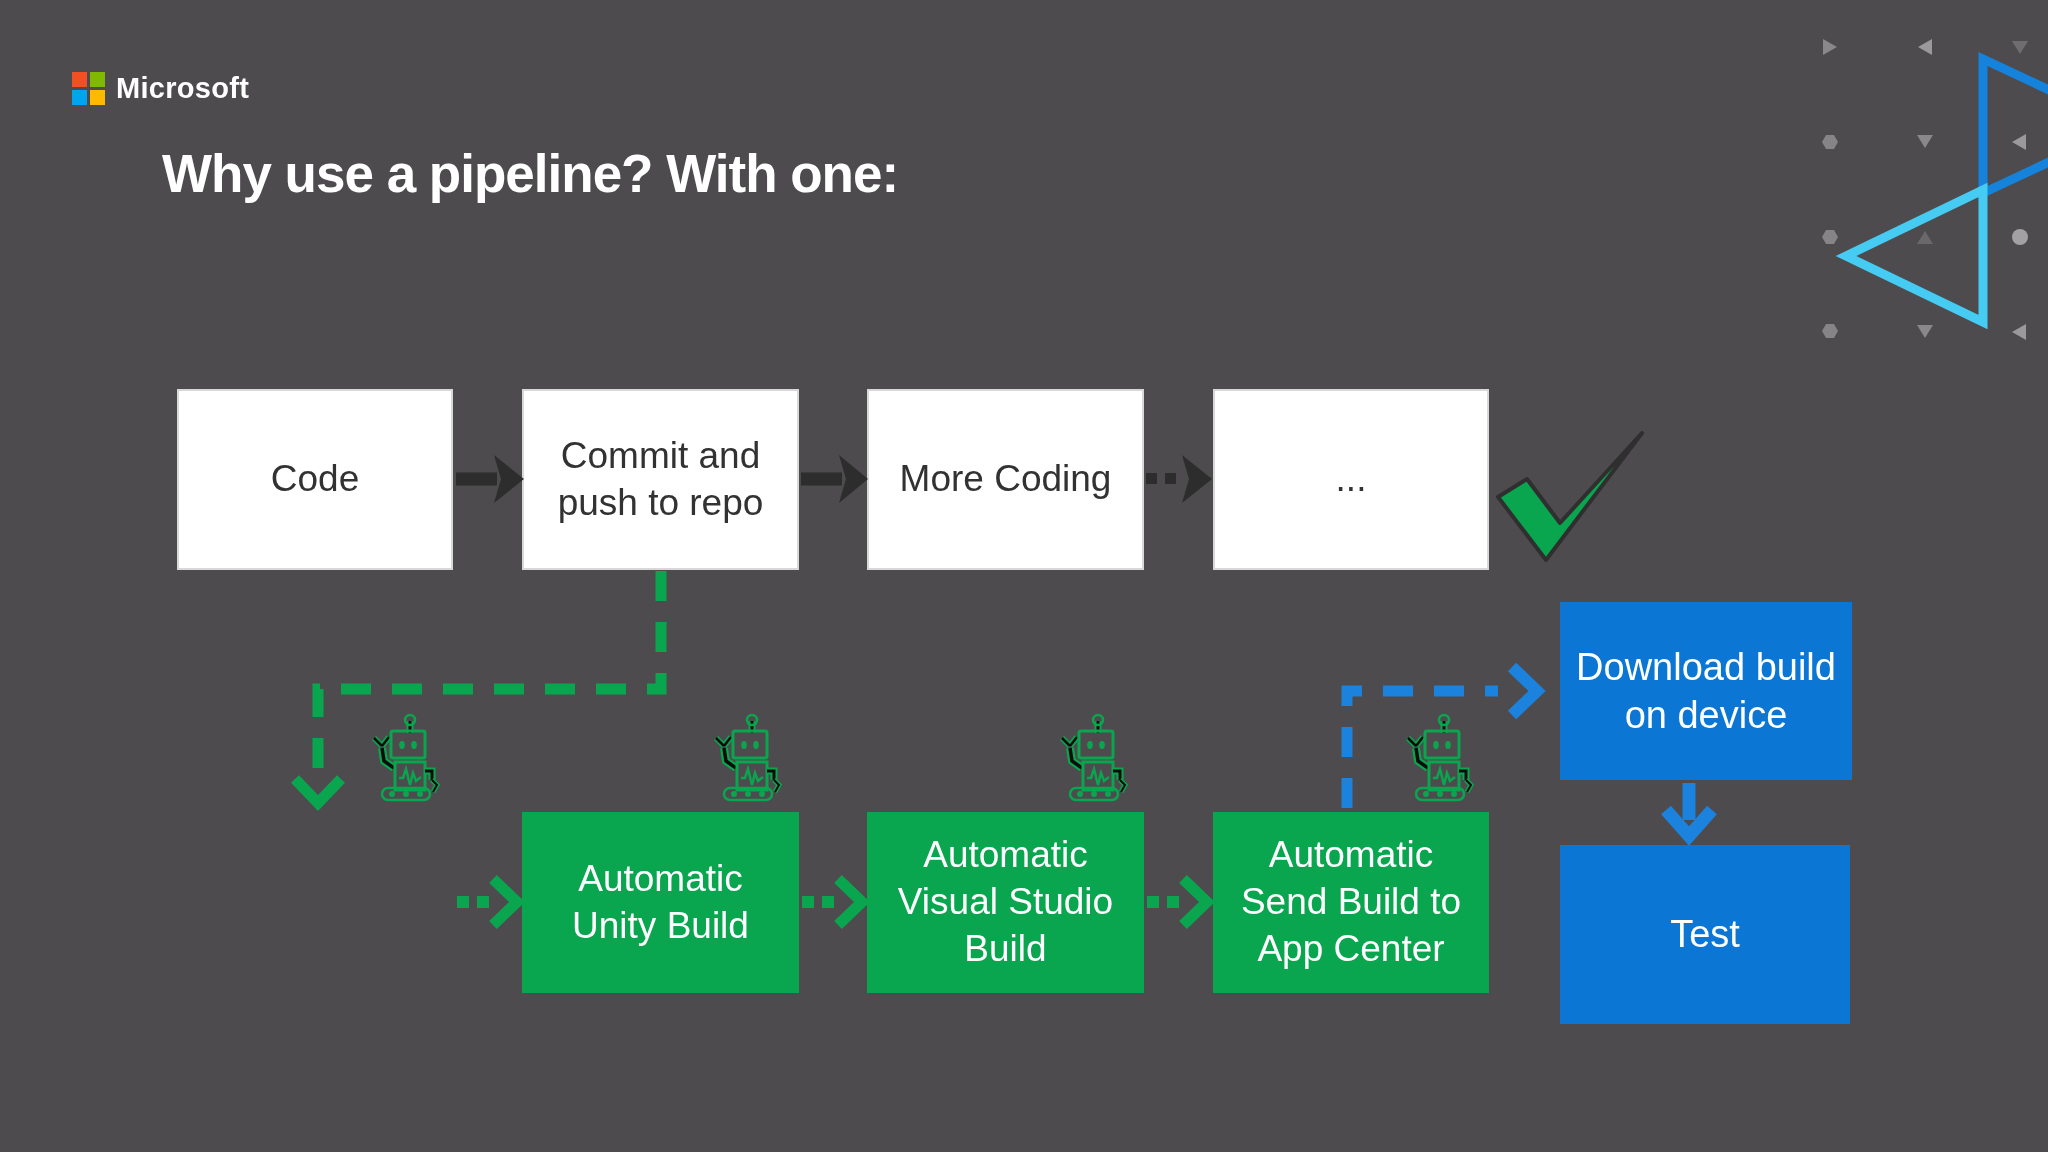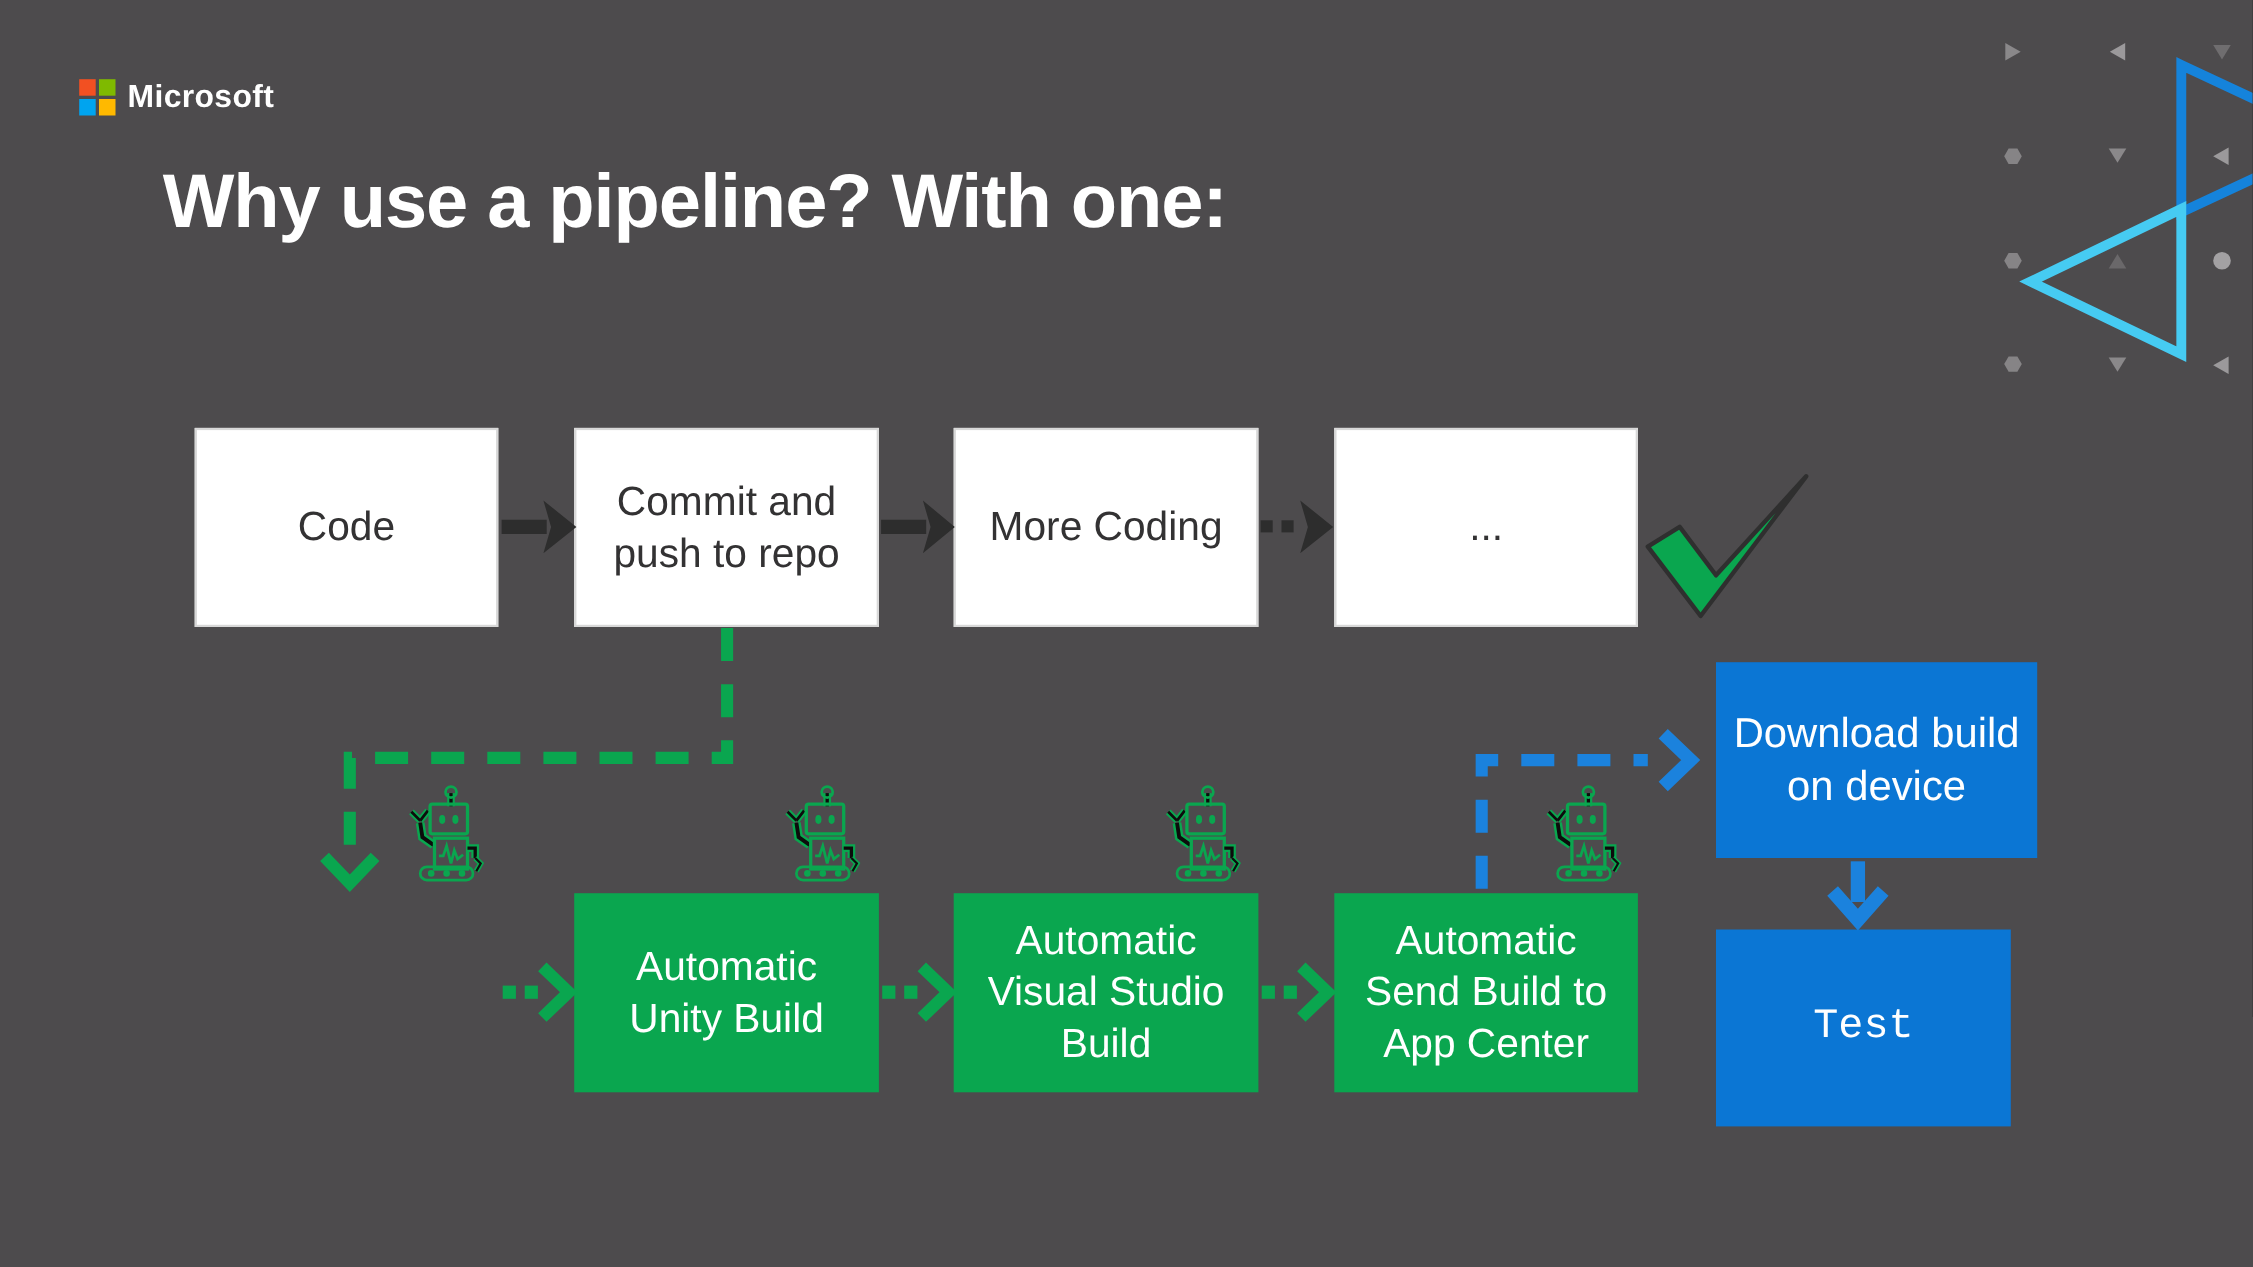--- a/index.html
+++ b/index.html
@@ -9,41 +9,41 @@
     font-family:"Liberation Sans", sans-serif;
   }
   
   .ms-logo{position:absolute;left:72px;top:72px;display:flex;align-items:flex-start;}
   .ms-squares{display:grid;grid-template-columns:15px 15px;grid-template-rows:15px 15px;gap:3px;}
   .ms-squares i{display:block;width:15px;height:15px;}
   .sq-red{background:#f25022}.sq-green{background:#7fba00}
   .sq-blue{background:#00a4ef}.sq-yellow{background:#ffb900}
   .ms-word{color:#ffffff;font-size:29px;font-weight:600;margin-left:11px;letter-spacing:.3px;}
   .slide-title{
-    position:absolute;left:148px;top:143px;width:1400px;
-    color:#ffffff;font-size:69px;font-weight:700;letter-spacing:-1px;
+    position:absolute;left:162px;top:143px;width:1400px;
+    color:#ffffff;font-size:53px;font-weight:700;letter-spacing:-1px;
   }
   
   .box{
     position:absolute;display:flex;align-items:center;justify-content:center;
     text-align:center;font-size:37px;line-height:1.27;box-sizing:border-box;
     padding:8px 16px;
   }
   .box.white{background:#ffffff;border:2px solid #d8d8d8;color:#333233;}
   .box.green{background:#0aa64f;color:#ffffff;}
   .box.blue{background:#0b76d4;color:#ffffff;font-size:38px;}
   
   .r1{top:389px;height:181px;}
   .r2{top:812px;height:181px;}
   .c1{left:177px;width:276px;}
   .c2{left:522px;width:277px;}
   .c3{left:867px;width:277px;}
   .c4{left:1213px;width:276px;}
   .dl{left:1560px;top:602px;width:292px;height:178px;}
-  .ts{left:1560px;top:845px;width:268px;height:179px;font-family:Liberation Mono, monospace;}
+  .ts{left:1560px;top:845px;width:290px;height:179px;}
   
   .overlay{position:absolute;left:0;top:0;pointer-events:none;}
   .dark-fill{fill:#2d2d2d;}
   .dark-stroke{stroke:#2d2d2d;fill:none;}
   .green-stroke{stroke:#0aa64f;fill:none;}
   .green-fill{fill:#0aa64f;}
   .blue-stroke{stroke:#1b82dd;fill:none;}
   .black-stroke{stroke:#0c0c0c;fill:none;}
 </style>
 </head>

